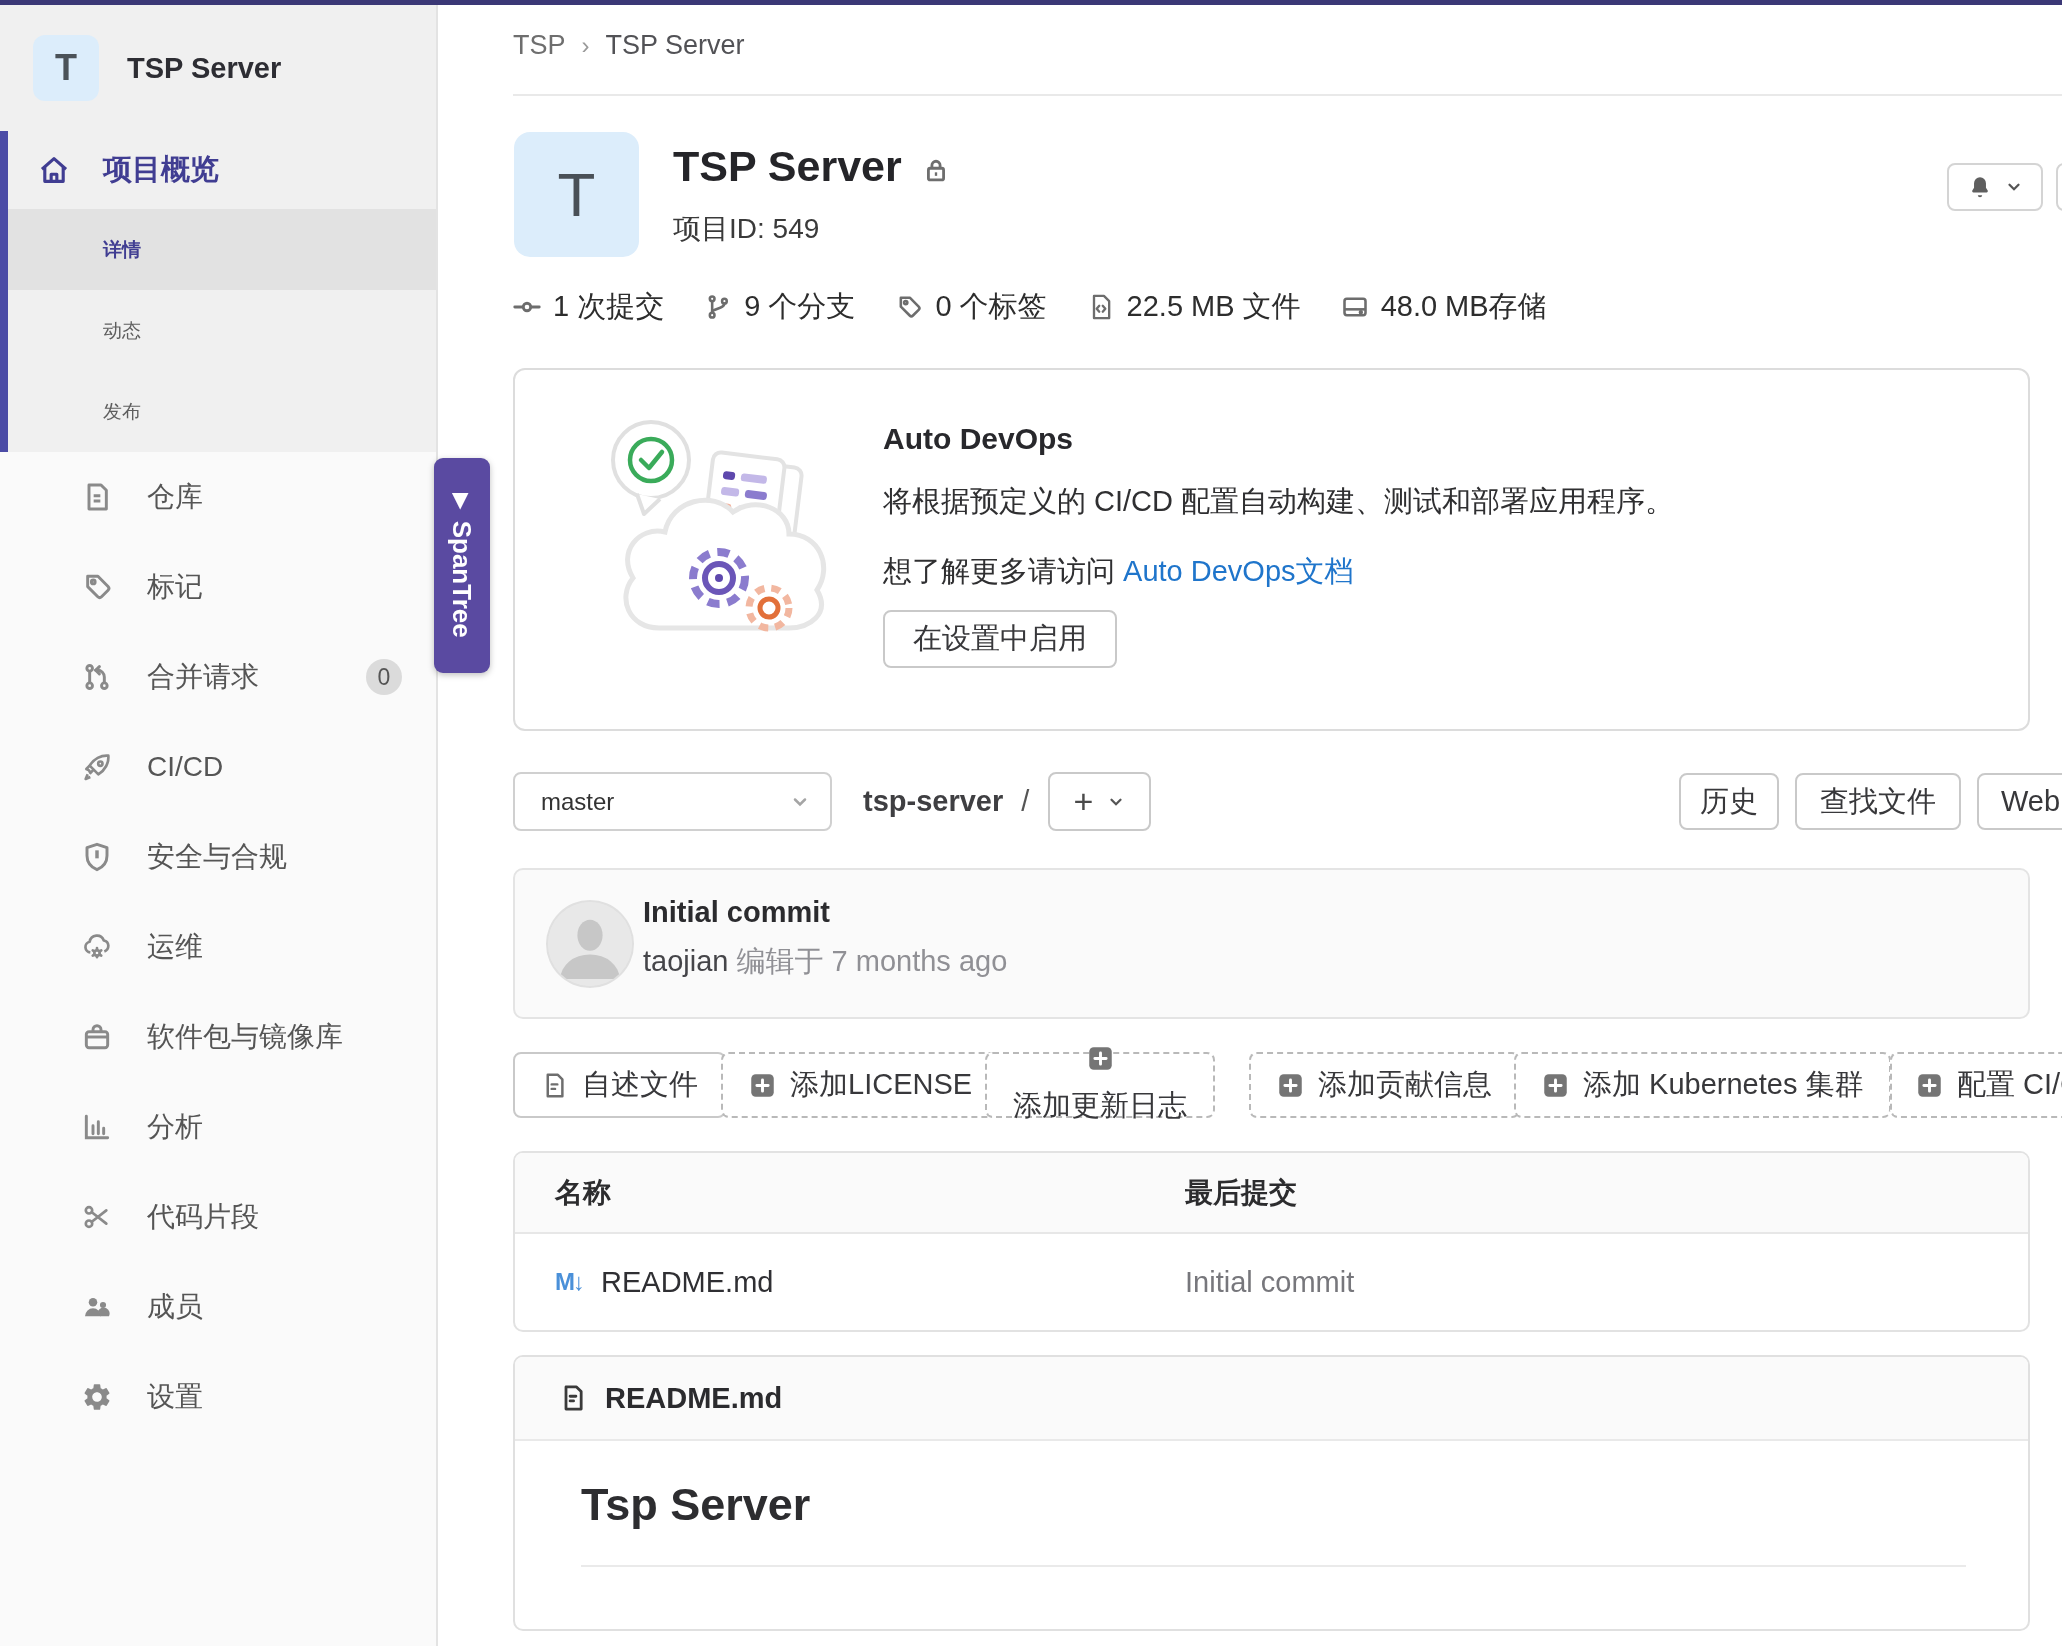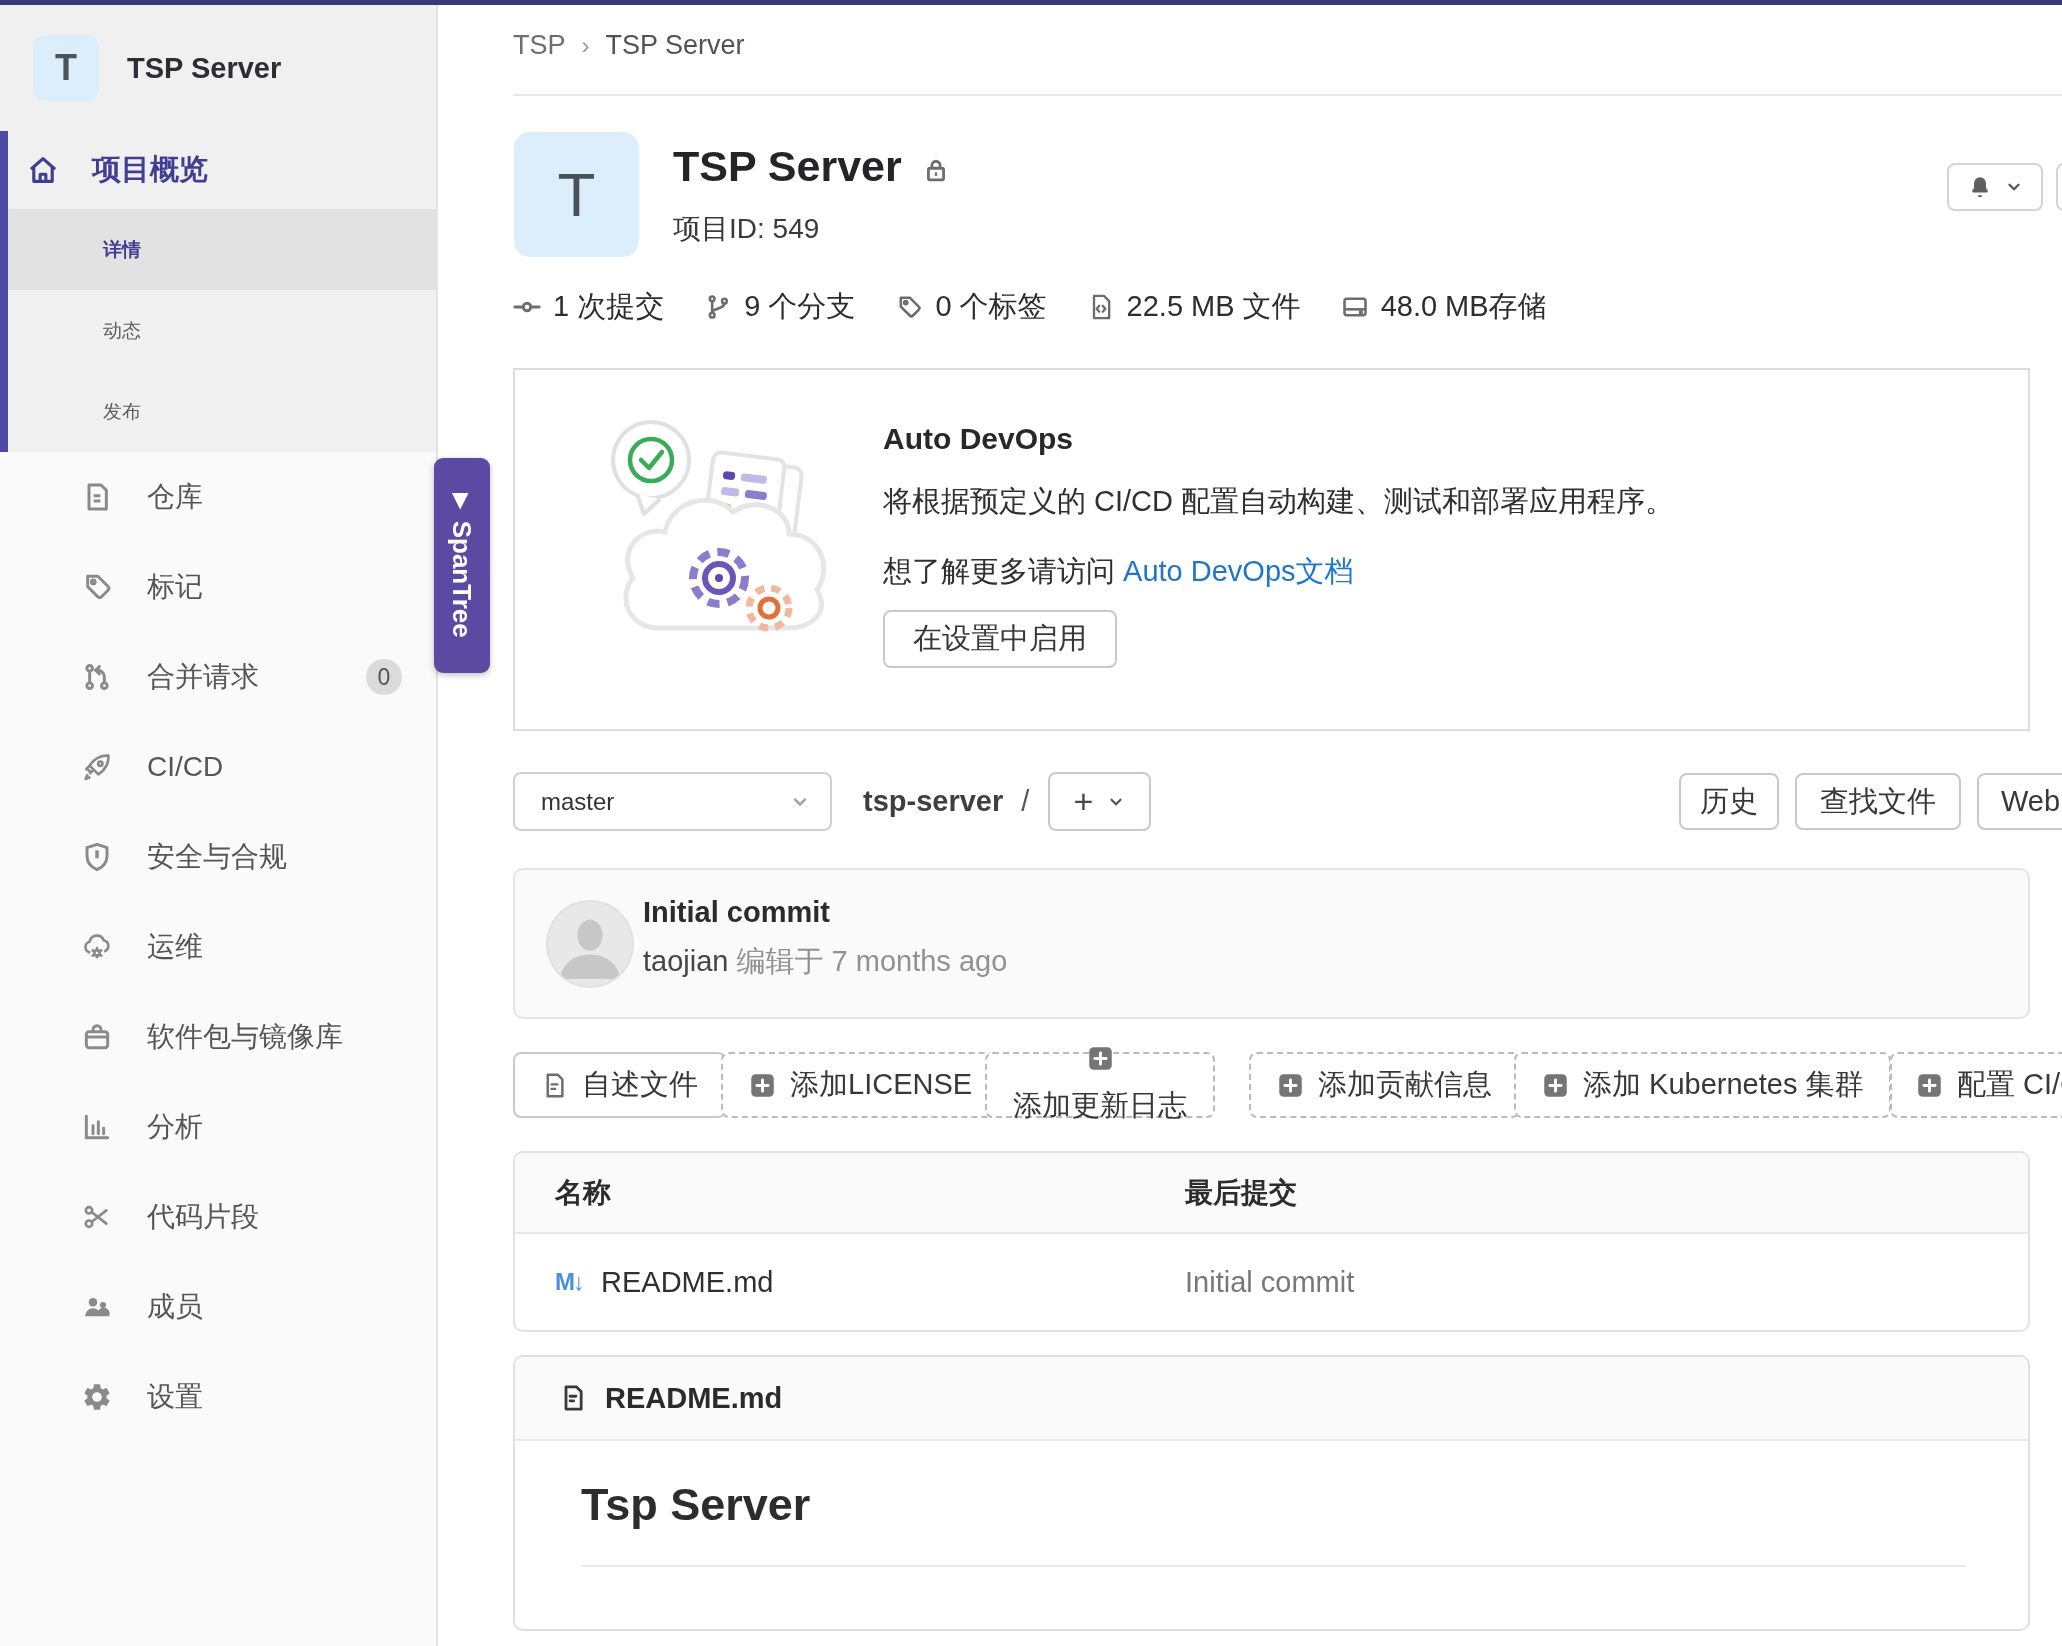--- a/index.html
+++ b/index.html
@@ -15,21 +15,21 @@
   .topbar{left:0;top:0;width:2062px;height:5px;background:#3b3876;}
 
   
   .sidebar{left:0;top:5px;width:438px;height:1641px;background:#fafafa;border-right:2px solid #e3e3e3;box-sizing:border-box;}
   .ctx-header{position:absolute;top:0;left:0;right:0;height:126px;background:#f0f0f0;display:flex;align-items:center;}
   .ctx-avatar{width:66px;height:66px;margin-left:33px;border-radius:12px;background:#dcedfb;display:flex;align-items:center;justify-content:center;
     font-size:36px;font-weight:700;color:#4b5258;}
   .ctx-title{margin-left:28px;font-size:29px;font-weight:700;color:#2d2d33;}
 
   .overview{position:absolute;top:126px;left:0;right:0;height:321px;background:#f0f0f0;border-left:8px solid #4b4ba6;box-sizing:border-box;}
-  .ov-row{display:flex;align-items:center;height:78px;padding-left:18px;cursor:pointer;text-align:right;}
+  .ov-row{display:flex;align-items:center;height:78px;padding-left:29px;cursor:pointer;text-align:right;}
   .ov-row .icon{width:34px;height:34px;color:#403d92;}
   .ov-label{margin-left:32px;font-size:29px;font-weight:700;color:#403d92;}
   .ov-sub{display:flex;align-items:center;height:81px;padding-left:95px;font-size:19px;color:#5e5e5e;cursor:pointer;}
   .ov-sub.active{background:#e2e2e2;color:#403d92;font-weight:700;}
 
   .nav-list{position:absolute;top:447px;left:0;right:0;margin-left:44px;}
   .nav-row{display:flex;align-items:center;height:90px;padding-left:37px;cursor:pointer;}
   .nav-row .icon{width:32px;height:32px;color:#8a8a8a;flex:none;}
   .nav-label{margin-left:34px;font-size:28px;color:#555555;}
   .nav-badge{margin-left:auto;margin-right:34px;min-width:36px;height:36px;border-radius:18px;background:#dbdbdb;
@@ -61,21 +61,21 @@
   .bell-btn .icon{width:26px;height:26px;color:#5f5f5f;}
   .sliver-btn{left:2056px;top:163px;width:20px;height:48px;border:2px solid #d4d4d4;border-radius:8px;background:#fff;box-sizing:border-box;}
 
   
   .stats{left:513px;top:287px;display:flex;align-items:center;gap:40px;}
   .stat{display:flex;align-items:center;gap:12px;cursor:pointer;}
   .stat .icon{width:28px;height:28px;color:#6d6d6d;}
   .stat-label{font-size:29px;font-weight:400;color:#2d2d2d;}
 
   
-  .devops-card{left:513px;top:368px;width:1517px;height:363px;border:2px solid #dcdcdc;border-radius:0;background:#fff;box-sizing:border-box;}
+  .devops-card{left:513px;top:368px;width:1517px;height:363px;border:2px solid #dcdcdc;border-radius:12px;background:#fff;box-sizing:border-box;}
   .devops-illu{position:absolute;left:92px;top:40px;}
   .devops-title{position:absolute;left:368px;top:52px;font-size:30px;font-weight:700;color:#28282c;}
   .devops-desc{position:absolute;left:368px;top:112px;font-size:29px;color:#2f2f31;}
   .devops-more{position:absolute;left:368px;top:182px;font-size:29px;color:#2f2f31;}
   .devops-link{color:#1f75cb;cursor:pointer;}
   .btn{display:inline-flex;align-items:center;justify-content:center;gap:14px;background:#fff;border:2px solid #c9c9c9;border-radius:8px;
     font-size:29px;color:#38383b;box-sizing:border-box;cursor:pointer;white-space:nowrap;}
   .devops-btn{position:absolute;left:368px;top:240px;height:58px;padding:0 28px;}
 
   

